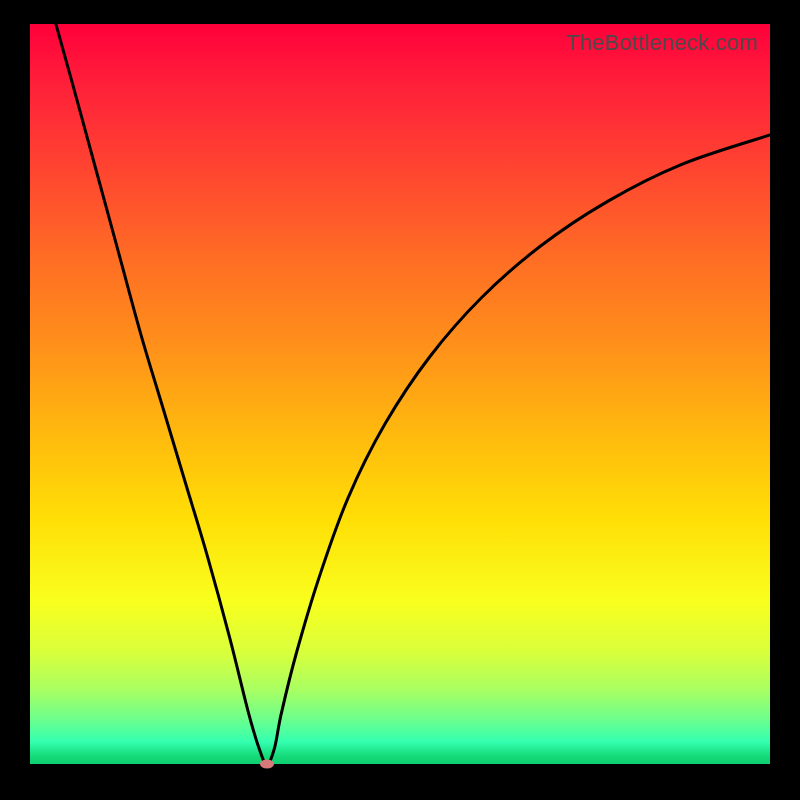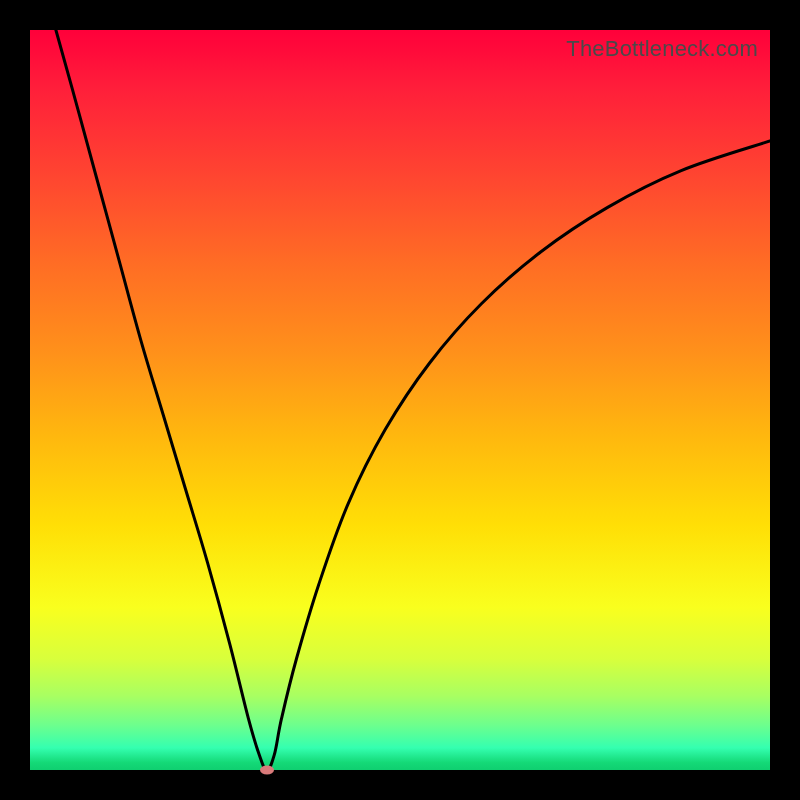--- a/index.html
+++ b/index.html
@@ -13,21 +13,21 @@
   }
   .outer {
     position: relative;
     width: 800px;
     height: 800px;
     background: #000;
   }
   .plot-area {
     position: absolute;
     left: 30px;
-    top: 30px;
+    top: 24px;
     width: 740px;
     height: 740px;
     
     background: linear-gradient(to bottom,
       #ff003a 0%,
       #ff1f3a 8%,
       #ff4630 20%,
       #ff6e24 32%,
       #ff921a 44%,
       #ffb80e 55%,

